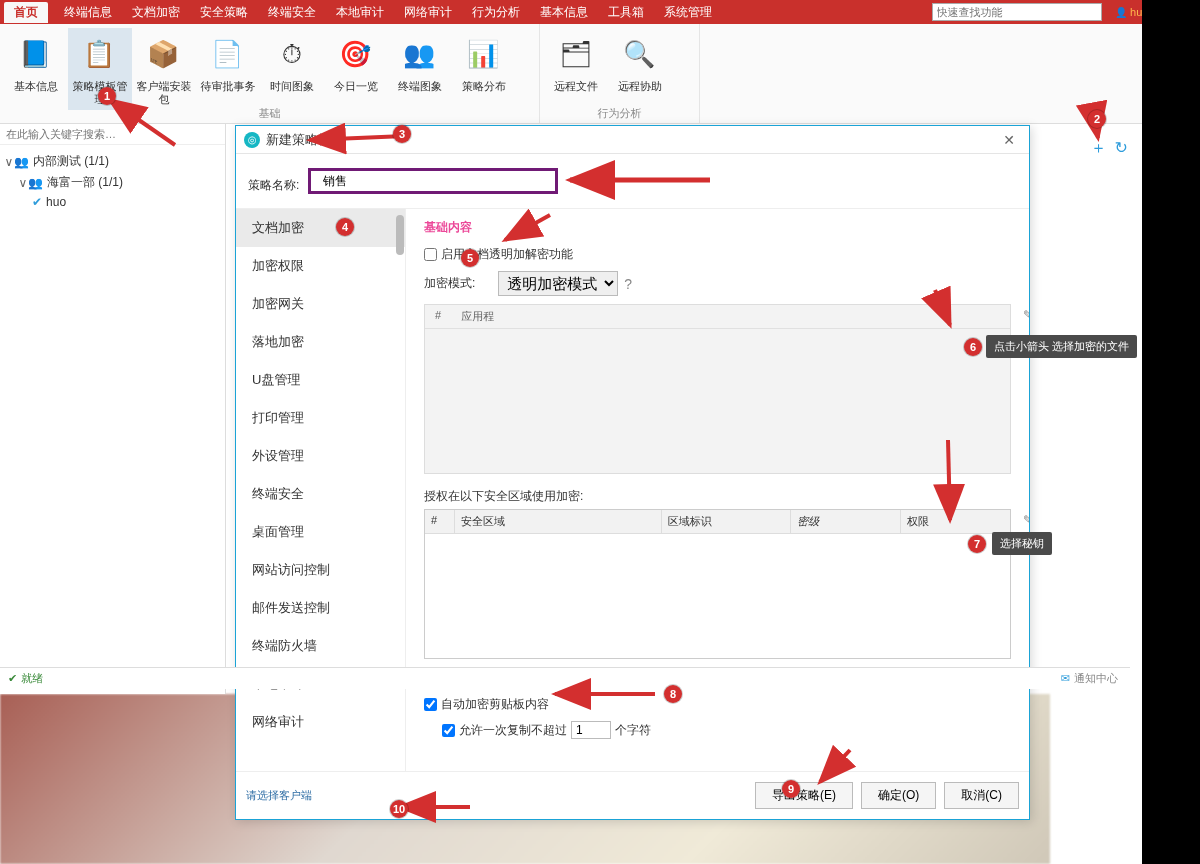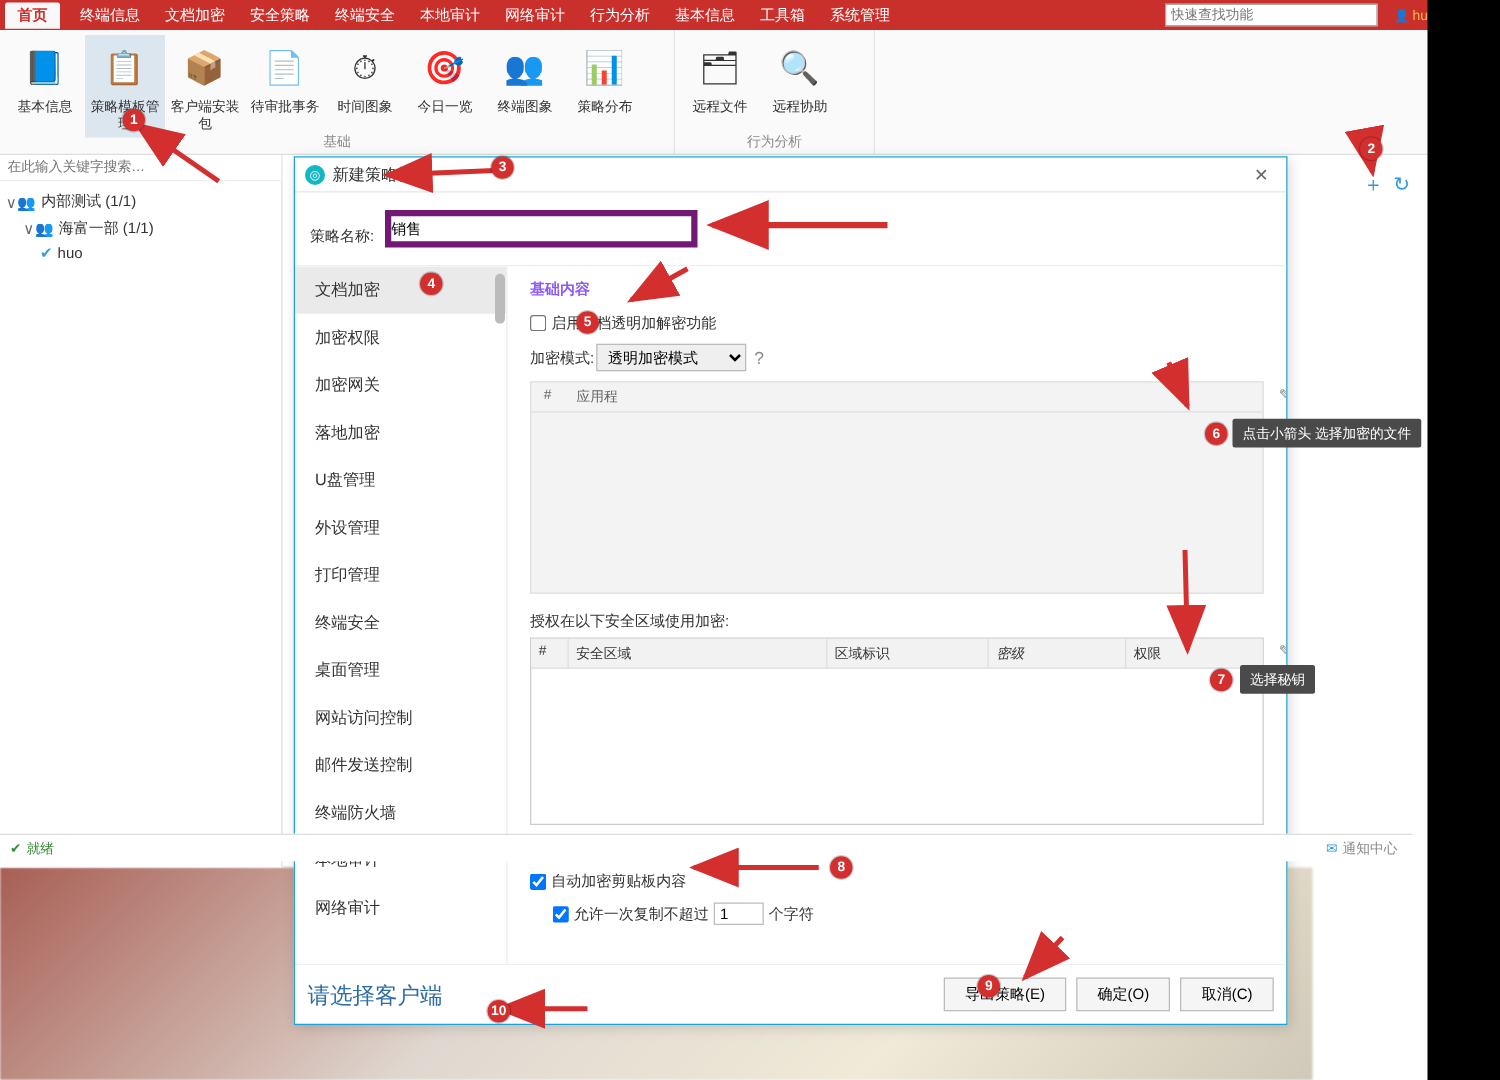--- a/index.html
+++ b/index.html
@@ -37,52 +37,52 @@
 
 
 .dialog { position: absolute; top: 125px; left: 235px; width: 795px; height: 695px; background: #fff; border: 1px solid #1aa3d6; box-shadow: 2px 2px 10px rgba(0,0,0,0.15); display: flex; flex-direction: column; }
 .dlgtitle { height: 28px; display: flex; align-items: center; padding: 0 8px; border-bottom: 1px solid #e5e5e5; }
 .dlgtitle .tico { width: 16px; height: 16px; border-radius: 50%; background: #15b7c4; color: #fff; display: inline-flex; align-items: center; justify-content: center; font-size: 10px; margin-right: 6px; }
 .dlgtitle .t { flex: 1; font-size: 13px; }
 .dlgtitle .close { width: 24px; text-align: center; cursor: pointer; color: #666; font-size: 14px; }
 
 .dlgname { padding: 14px 12px; display: flex; align-items: flex-end; border-bottom: 1px solid #eee; }
 .dlgname label { width: 60px; }
-.dlgname input { width: 250px; border: 5px solid #701a75; padding: 3px 0; font-size: 12px; }
+.dlgname input { width: 250px; border: 3px solid #701a75; padding: 3px 12px; font-size: 12px; }
 
 .dlgbody { flex: 1; display: flex; overflow: hidden; }
 .catlist { width: 170px; border-right: 1px solid #eee; overflow-y: auto; background: #fff; position: relative; }
 .catlist .scrollthumb { position: absolute; right: 1px; top: 6px; width: 8px; height: 40px; background: #bbb; border-radius: 4px; }
 .catitem { padding: 10px 16px; font-size: 13px; cursor: pointer; }
 .catitem.active { background: #eaeaea; }
 
 .settings { flex: 1; padding: 10px 18px; position: relative; overflow: hidden; }
-.sectiontitle { color: #8b5cf6; font-size: 12px; margin-bottom: 10px; font-weight: bold; }
+.sectiontitle { color: #ec4899; font-size: 12px; margin-bottom: 10px; font-weight: bold; }
 .row { display: flex; align-items: center; margin-bottom: 8px; font-size: 12px; }
 .row label.cb { display: flex; align-items: center; }
 .row input[type=checkbox] { margin-right: 4px; }
-.row select { border: 1px solid #bbb; padding: 2px 4px; font-size: 12px; width: 120px; margin-left: 2px; }
+.row select { border: 1px solid #bbb; padding: 2px 4px; font-size: 15px; width: 120px; margin-left: 23px; }
 .help { color: #888; margin-left: 6px; font-size: 14px; }
 .subhead { font-size: 12px; margin: 8px 0 4px 0; }
 .graybox { border: 1px solid #ddd; background: #f3f3f3; height: 170px; position: relative; }
 .graybox .gh { display: flex; border-bottom: 1px solid #e0e0e0; font-size: 11px; color: #666; }
 .graybox .gh div { padding: 4px 10px; }
 .editpen { position: absolute; right: -22px; top: 4px; color: #888; cursor: pointer; font-size: 12px; }
 .table2 { border: 1px solid #ccc; height: 150px; margin-top: 4px; position: relative; }
 .table2 .th { display: flex; background: #f2f2f2; border-bottom: 1px solid #ddd; font-size: 11px; }
 .table2 .th div { padding: 4px 6px; border-right: 1px solid #ddd; }
 .table2 .th .c0 { width: 30px; }
 .table2 .th .c1 { flex: 2; }
 .table2 .th .c2 { flex: 1.2; }
 .table2 .th .c3 { flex: 1; font-style: italic; }
 .table2 .th .c4 { flex: 1; border-right: none; }
 .numbox { width: 40px; border: 1px solid #bbb; padding: 1px 16px 1px 4px; font-size: 12px; margin: 0 4px; }
 
 .dlgfooter { border-top: 1px solid #eee; padding: 10px; display: flex; align-items: center; }
-.linkbtn { color: #2e6da4; font-size: 18px; cursor: pointer; text-align: right; }
+.linkbtn { color: #2e6da4; font-size: 11px; cursor: pointer; text-align: right; }
 .dlgfooter .spacer { flex: 1; }
 .btn { border: 1px solid #bbb; background: #f5f5f5; padding: 4px 16px; font-size: 12px; margin-left: 8px; cursor: pointer; }
 
 
 .statusbar { position: absolute; left: 0; right: 70px; bottom: 175px; height: 22px; border-top: 1px solid #ddd; display: flex; align-items: center; padding: 0 8px; font-size: 11px; color: #3a8a3a; background: #fff; }
 .statusbar .chk { color: #3a8a3a; margin-right: 4px; }
 .notif { position: absolute; right: 70px; bottom: 175px; height: 22px; display: flex; align-items: center; font-size: 11px; color: #888; padding: 0 12px; }
 .notif .mail { margin-right: 4px; color: #2e9cdb; }
 
 
@@ -211,22 +211,22 @@
     <input value="销售" style="">
   </div>
   <div class="dlgbody">
     <div class="catlist" id="catlist">
       <div class="scrollthumb"></div>
     <div class="catitem active">文档加密</div>
         <div class="catitem">加密权限</div>
         <div class="catitem">加密网关</div>
         <div class="catitem">落地加密</div>
         <div class="catitem">U盘管理</div>
+        <div class="catitem">打印管理</div>
         <div class="catitem">外设管理</div>
-        <div class="catitem">打印管理</div>
         <div class="catitem">终端安全</div>
         <div class="catitem">桌面管理</div>
         <div class="catitem">网站访问控制</div>
         <div class="catitem">邮件发送控制</div>
         <div class="catitem">终端防火墙</div>
         <div class="catitem">本地审计</div>
         <div class="catitem">网络审计</div>
       </div>
     <div class="settings">
       <div class="sectiontitle">基础内容</div>

